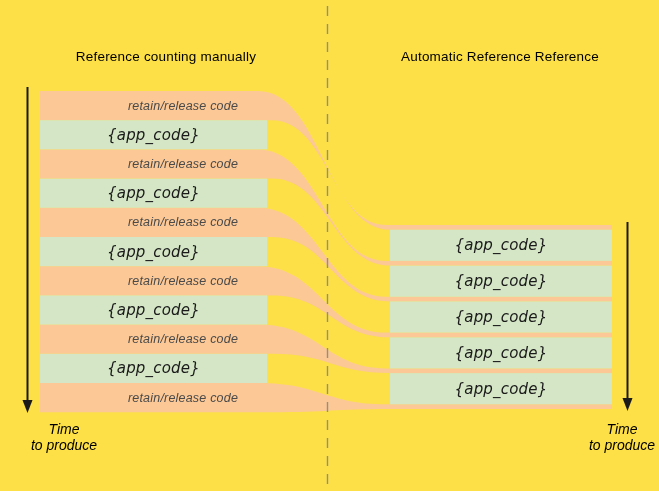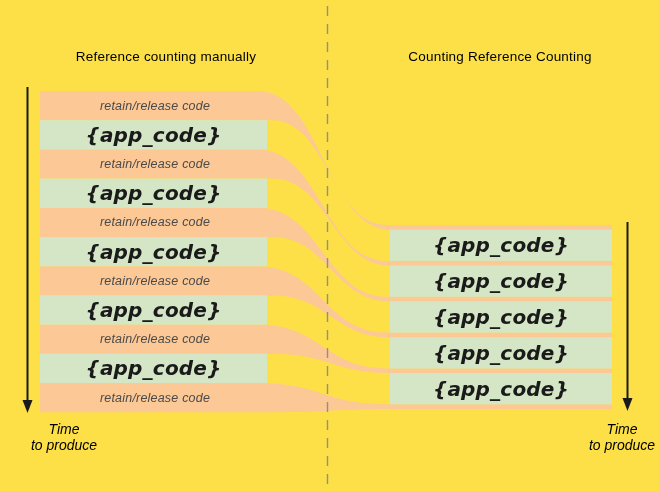--- a/index.html
+++ b/index.html
@@ -25,25 +25,25 @@
   .divider{stroke:var(--divider-gray);stroke-width:1.4;}
   .axis-line{stroke:var(--axis-black);stroke-width:2;}
   .axis-head{fill:var(--axis-black);stroke:none;}
   .label{position:absolute;display:flex;align-items:center;justify-content:center;z-index:2;}
   .panel-title{
     position:absolute;top:47px;height:18px;z-index:2;
     display:flex;align-items:center;justify-content:center;
     font-size:13.5px;color:var(--title-text);letter-spacing:0.2px;
   }
   .retain-label{
-    font-style:italic;font-size:12.5px;color:var(--retain-text);letter-spacing:0.2px;
+    font-style:italic;font-size:12.5px;color:var(--retain-text);letter-spacing:0.2px;margin-left:28px;
   }
   .appcode-label{
-    font-style:italic;font-size:20px;color:var(--app-text);
-    font-family:"DejaVu Sans",sans-serif;letter-spacing:0.2px;font-weight:bold;
+    font-style:italic;font-size:15px;color:var(--app-text);
+    font-family:"DejaVu Sans",sans-serif;letter-spacing:0.2px;
   }
   .time-label{
     position:absolute;z-index:2;text-align:center;
     font-style:italic;font-size:14px;line-height:16px;color:var(--title-text);
   }
   .time-label span{display:block;}
 </style>
 </head>
 <body>
 
@@ -83,21 +83,21 @@
       <polygon class="axis-head" points="22.5,400 32.5,400 27.5,413"></polygon>
     </g>
 
     <g>
       <line class="axis-line" x1="627.5" y1="222" x2="627.5" y2="398"></line>
       <polygon class="axis-head" points="622.5,398 632.5,398 627.5,411"></polygon>
     </g>
   </svg>
 
   <div class="panel-title" style="left:36px;width:260px;">Reference counting manually</div>
-  <div class="panel-title" style="left:370px;width:260px;">Counting Reference Counting</div>
+  <div class="panel-title" style="left:370px;width:260px;">Automatic Reference Reference</div>
 
   <div class="label retain-label" style="left:40px;width:230px;top:91px;height:29.2px;">retain/release code</div>
   <div class="label appcode-label" style="left:40px;width:227px;top:120.2px;height:29.2px;">{app_code}</div>
   <div class="label retain-label" style="left:40px;width:230px;top:149.4px;height:29.2px;">retain/release code</div>
   <div class="label appcode-label" style="left:40px;width:227px;top:178.6px;height:29.2px;">{app_code}</div>
   <div class="label retain-label" style="left:40px;width:230px;top:207.8px;height:29.2px;">retain/release code</div>
   <div class="label appcode-label" style="left:40px;width:227px;top:237px;height:29.2px;">{app_code}</div>
   <div class="label retain-label" style="left:40px;width:230px;top:266.2px;height:29.2px;">retain/release code</div>
   <div class="label appcode-label" style="left:40px;width:227px;top:295.4px;height:29.2px;">{app_code}</div>
   <div class="label retain-label" style="left:40px;width:230px;top:324.6px;height:29.2px;">retain/release code</div>

